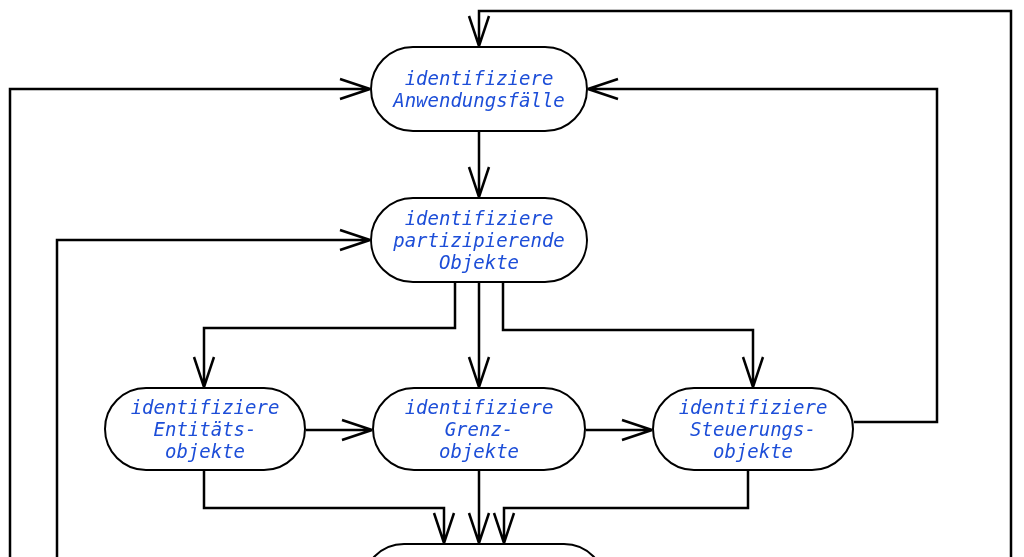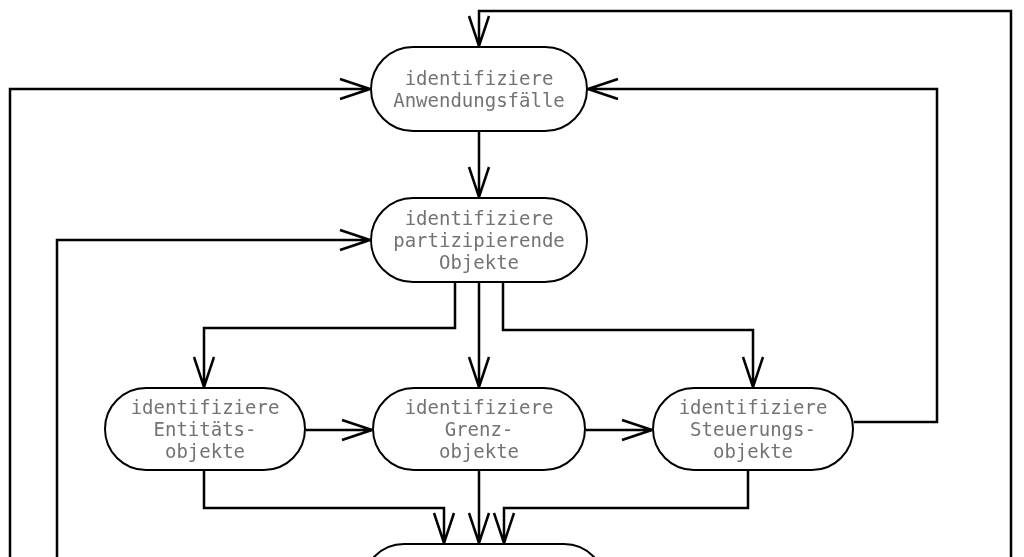--- a/index.html
+++ b/index.html
@@ -34,21 +34,22 @@
     box-sizing: border-box;
     border: 2.5px solid #000000;
     background: #ffffff;
     display: flex;
     align-items: center;
     justify-content: center;
     text-align: center;
     white-space: pre-line;
     font-size: 19px;
     line-height: 22px;
-    color: #737373;
+    color: #1d4ed8;
+    font-style: italic;
   }
   #node-anwendungsfaelle { left: 370px; top: 46px;  width: 218px; height: 86px; border-radius: 43px; }
   #node-partizipierende  { left: 370px; top: 197px; width: 218px; height: 86px; border-radius: 43px; }
   #node-entitaets        { left: 104px; top: 387px; width: 202px; height: 84px; border-radius: 42px; }
   #node-grenz            { left: 372px; top: 387px; width: 214px; height: 84px; border-radius: 42px; }
   #node-steuerungs       { left: 652px; top: 387px; width: 202px; height: 84px; border-radius: 42px; }
   #node-bottom-partial   { left: 362px; top: 543px; width: 244px; height: 84px; border-radius: 44px; }
 </style>
 </head>
 <body>

